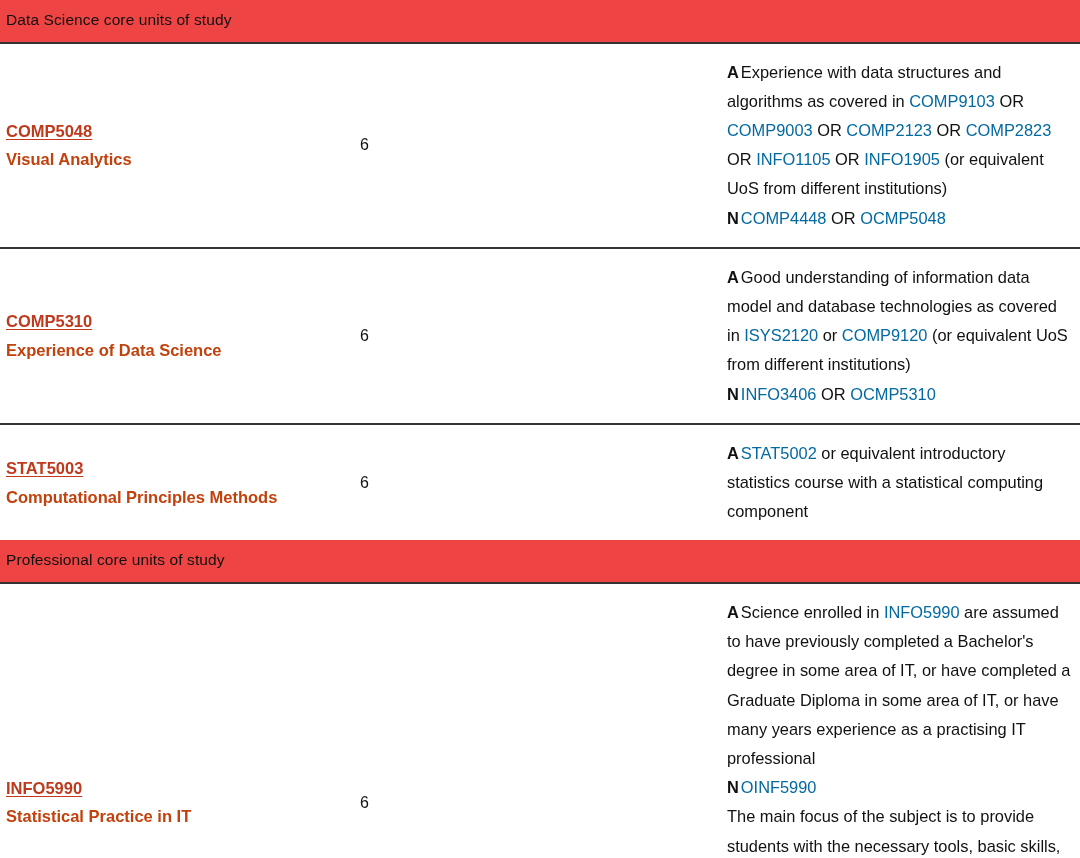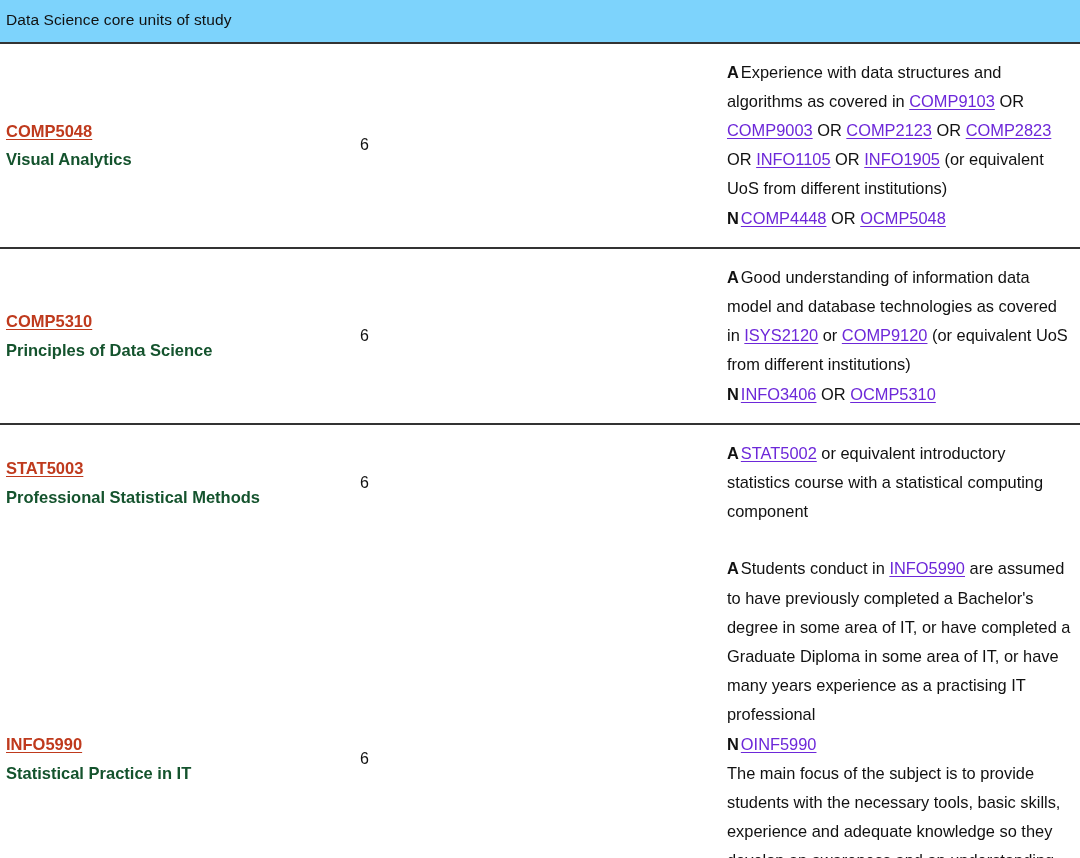--- a/index.html
+++ b/index.html
@@ -16,21 +16,21 @@
   }
 
   .units-table {
     width: 1080px;
     border-collapse: collapse;
     table-layout: fixed;
   }
 
   
   .section-head td {
-    background: #7dd3fc;
+    background: #ef4444;
     border-bottom: 2px solid #333333;
     padding: 11px 13px 12px 6px;
     font-size: 15.5px;
     font-weight: 400;
     color: #111111;
     letter-spacing: 0.1px;
     line-height: 1.2;
   }
 
   
@@ -54,42 +54,41 @@
     font-size: 16.5px;
     text-decoration: underline;
     text-underline-offset: 2px;
     line-height: 1.72;
     cursor: pointer;
   }
   .unit-title {
     display: block;
     font-weight: 700;
     font-size: 16.5px;
-    color: #14532d;
+    color: #c2410c;
     line-height: 1.72;
   }
   .credit-val {
     font-size: 16px;
     color: #111111;
     line-height: 1.6;
   }
 
   .req-block {
     font-size: 16.4px;
     line-height: 1.78;
     color: #111111;
   }
   .req-line { display: block; }
   .req-tag {
     font-weight: 700;
     margin-right: 2px;
   }
   a.uoslink {
-    color: #6d28d9;
-    text-decoration: underline;
+    color: #0369a1;
     text-underline-offset: 2px;
     cursor: pointer;
     text-align: right;
   }
   .desc-para {
     display: block;
     font-size: 16.4px;
     line-height: 1.78;
     color: #111111;
   }
@@ -111,50 +110,53 @@
         <td class="col-req">
           <div class="req-block">
             <span class="req-line"><span class="req-tag">A</span><span>Experience with data structures and algorithms as covered in </span><a class="uoslink">COMP9103</a><span> OR </span><a class="uoslink">COMP9003</a><span> OR </span><a class="uoslink">COMP2123</a><span> OR </span><a class="uoslink">COMP2823</a><span> OR </span><a class="uoslink">INFO1105</a><span> OR </span><a class="uoslink">INFO1905</a><span> (or equivalent UoS from different institutions)</span></span>
             <span class="req-line"><span class="req-tag">N</span><a class="uoslink">COMP4448</a><span> OR </span><a class="uoslink">OCMP5048</a></span>
           </div>
         </td>
       </tr>
       <tr class="unit-row">
         <td class="col-code">
           <a class="unit-code">COMP5310</a>
-          <span class="unit-title">Principles of Data Science</span>
+          <span class="unit-title">Experience of Data Science</span>
         </td>
         <td class="col-credit"><span class="credit-val">6</span></td>
         <td class="col-req">
           <div class="req-block">
             <span class="req-line"><span class="req-tag">A</span><span>Good understanding of information data model and database technologies as covered in </span><a class="uoslink">ISYS2120</a><span> or </span><a class="uoslink">COMP9120</a><span> (or equivalent UoS from different institutions)</span></span>
             <span class="req-line"><span class="req-tag">N</span><a class="uoslink">INFO3406</a><span> OR </span><a class="uoslink">OCMP5310</a></span>
           </div>
         </td>
       </tr>
       <tr class="unit-row last-in-section">
         <td class="col-code">
           <a class="unit-code">STAT5003</a>
-          <span class="unit-title">Professional Statistical Methods</span>
+          <span class="unit-title">Computational Principles Methods</span>
         </td>
         <td class="col-credit"><span class="credit-val">6</span></td>
         <td class="col-req">
           <div class="req-block">
             <span class="req-line"><span class="req-tag">A</span><a class="uoslink">STAT5002</a><span> or equivalent introductory statistics course with a statistical computing component</span></span>
           </div>
         </td>
+      </tr>
+      <tr class="section-head">
+        <td colspan="3">Professional core units of study</td>
       </tr>
       <tr class="unit-row">
         <td class="col-code">
           <a class="unit-code">INFO5990</a>
           <span class="unit-title">Statistical Practice in IT</span>
         </td>
         <td class="col-credit"><span class="credit-val">6</span></td>
         <td class="col-req">
           <div class="req-block">
-            <span class="req-line"><span class="req-tag">A</span><span>Students conduct in </span><a class="uoslink">INFO5990</a><span> are assumed to have previously completed a Bachelor's degree in some area of IT, or have completed a Graduate Diploma in some area of IT, or have many years experience as a practising IT professional</span></span>
+            <span class="req-line"><span class="req-tag">A</span><span>Science enrolled in </span><a class="uoslink">INFO5990</a><span> are assumed to have previously completed a Bachelor's degree in some area of IT, or have completed a Graduate Diploma in some area of IT, or have many years experience as a practising IT professional</span></span>
             <span class="req-line"><span class="req-tag">N</span><a class="uoslink">OINF5990</a></span>
             <span class="desc-para">The main focus of the subject is to provide students with the necessary tools, basic skills, experience and adequate knowledge so they develop an awareness and an understanding of the responsibilities and issues associated with professional conduct and practice in the information technology sector</span>
           </div>
         </td>
       </tr>
     </tbody>
 </table>
 
 </body></html>

